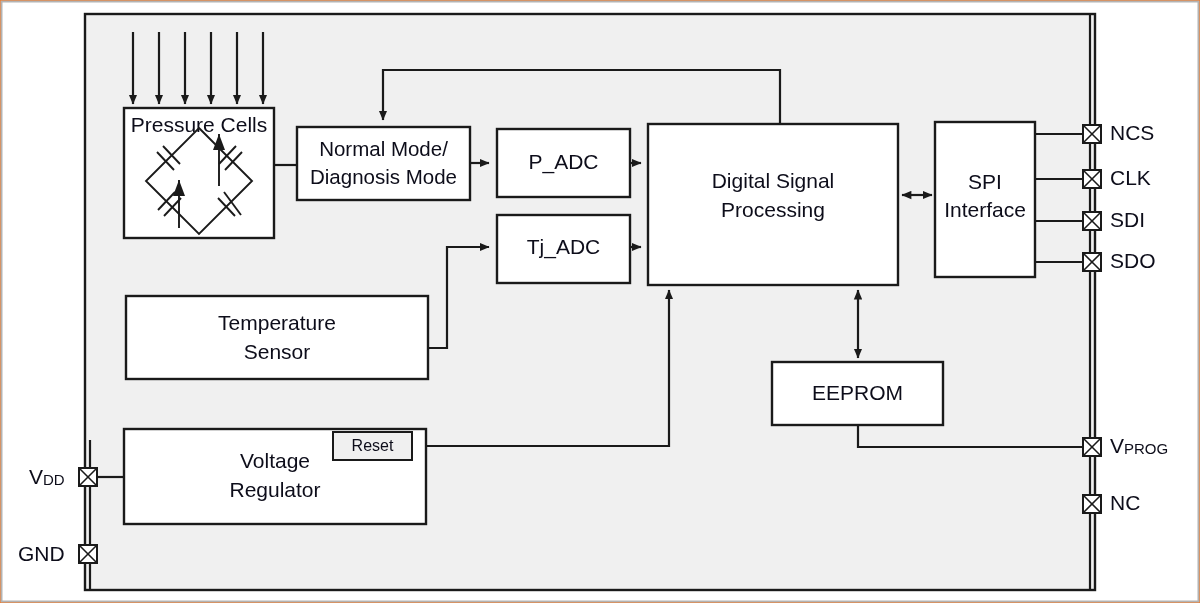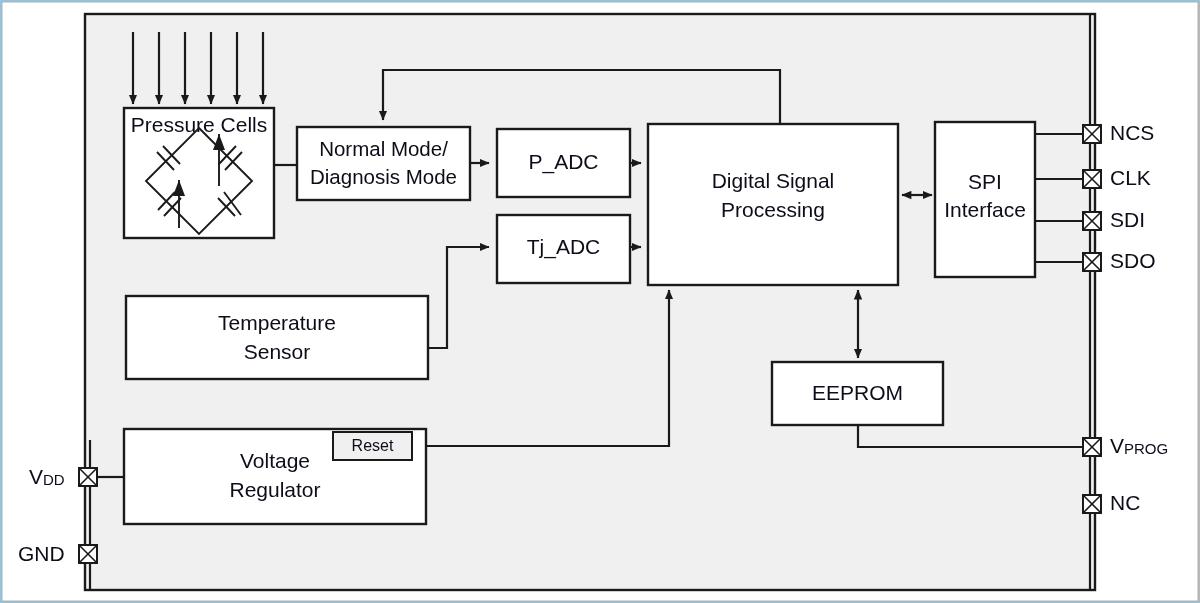--- a/index.html
+++ b/index.html
@@ -8,21 +8,21 @@
     padding: 0;
     background: #ffffff;
   }
   body {
     font-family: "Liberation Sans", sans-serif;
   }
   #canvas {
     position: relative;
     width: 1200px;
     height: 603px;
-    background: #7dd3fc;
+    background: #f97316;
     overflow: hidden;
   }
   #diagram-svg {
     position: absolute;
     left: 0;
     top: 0;
     width: 1200px;
     height: 603px;
     display: block;
   }

